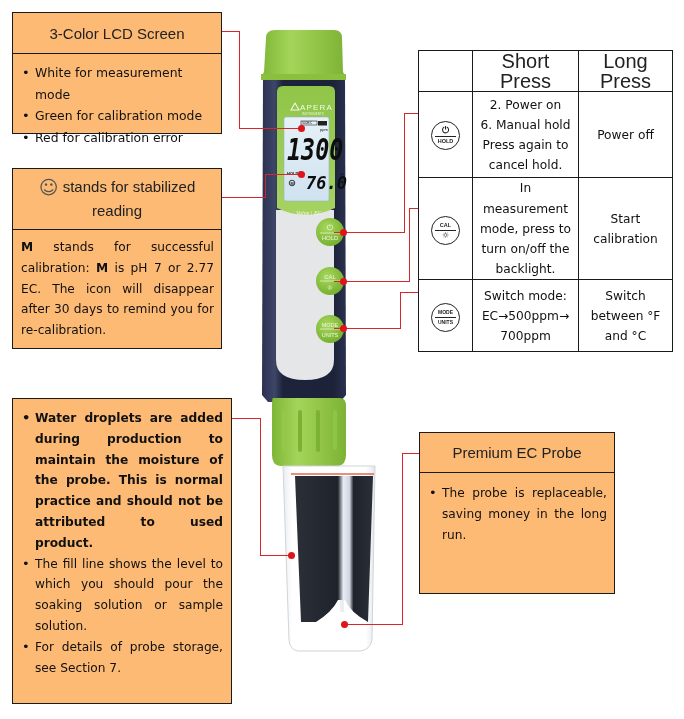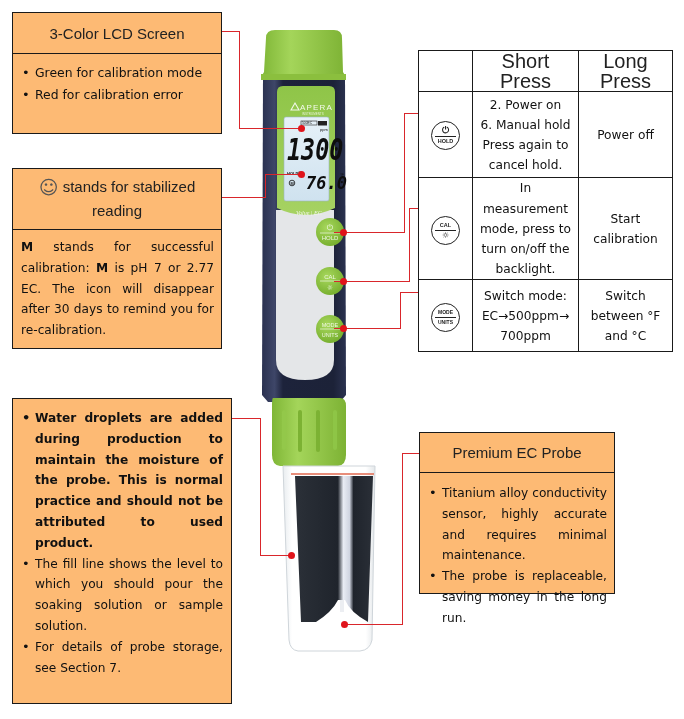--- a/index.html
+++ b/index.html
@@ -199,20 +199,21 @@
   <div class="ln" style="left:402px; top:453px; width:17px; height:1.3px;"></div>
   <div class="ln" style="left:402px; top:453px; width:1.3px; height:172px;"></div>
   <div class="ln" style="left:346px; top:624px; width:57px; height:1.3px;"></div>
   <div class="dot" style="left:341px; top:621px;"></div>
 </div>
 
 <div class="box" id="box-lcd">
   <div class="hdr">3-Color LCD Screen</div>
   <div class="bdy">
     <ul>
+      <li>White for measurement mode</li>
       <li>Green for calibration mode</li>
       <li>Red for calibration error</li>
     </ul>
   </div>
 </div>
 
 <div class="box" id="box-smile">
   <div class="hdr">
     <div>
       <span style="font-family:'DejaVu Sans',sans-serif;font-size:19px;color:#555;vertical-align:-2px;">☺</span>
@@ -297,17 +298,16 @@
       <li>The fill line shows the level to which you should pour the soaking solution or sample solution.</li>
       <li>For details of probe storage, see Section 7.</li>
     </ul>
   </div>
 </div>
 
 <div class="box" id="box-ec">
   <div class="hdr">Premium EC Probe</div>
   <div class="bdy">
     <ul>
-      <li>Titanium alloy conductivity sensor, highly accurate and requires minimal maintenance.</li>
       <li>The probe is replaceable, saving money in the long run.</li>
     </ul>
   </div>
 </div>
 
 </body></html>

